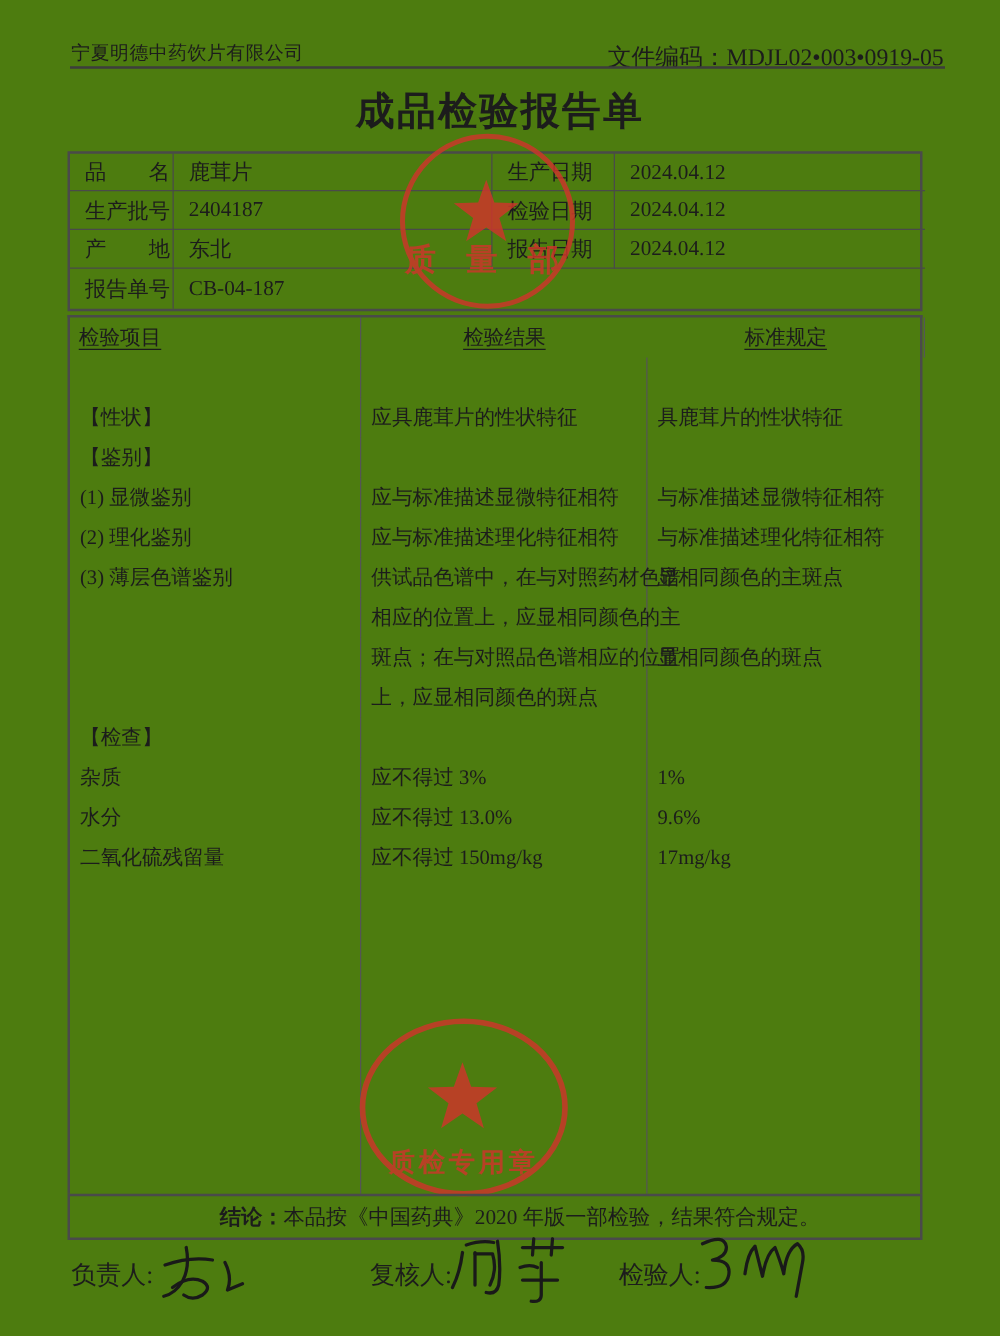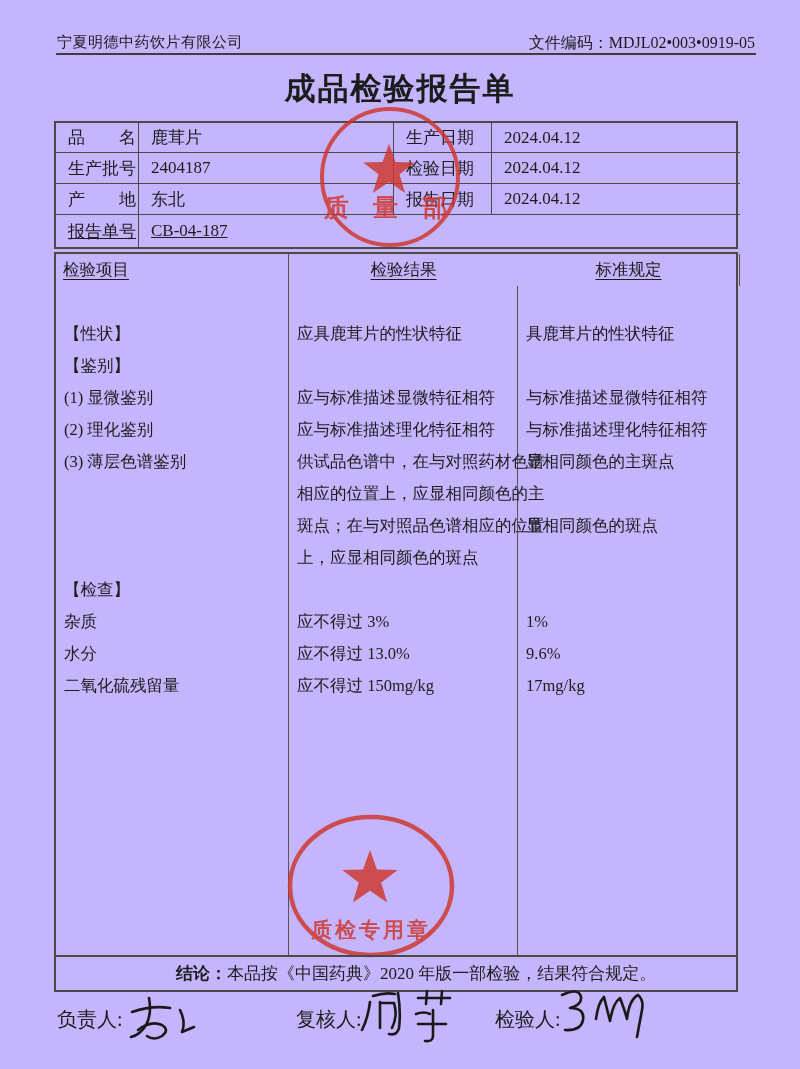--- a/index.html
+++ b/index.html
@@ -1,38 +1,38 @@
 <!DOCTYPE html>
 <html><head>
 <meta charset="utf-8">
 <style>
   html,body{margin:0;padding:0;background:#888;}
   .page{
-    position:relative; width:800px; height:1069px; background:#c4b5fd;
+    position:relative; width:800px; height:1069px; background:#4d7c0f;
     font-family:"Liberation Serif","DejaVu Serif",serif; color:#1c1c1c;
     margin:0 auto; overflow:hidden;
   }
   
   .hdr-company{position:absolute; left:57px; top:33px; font-size:15px; letter-spacing:.5px;}
-  .hdr-code{position:absolute; right:45px; top:33px; font-size:16px;}
+  .hdr-code{position:absolute; right:45px; top:33px; font-size:19px;}
   .hdr-rule{position:absolute; left:56px; right:44px; top:53px; height:2px; background:#3d3d3d;}
   
   .title{position:absolute; left:0; top:68px; width:100%; text-align:center;
     font-size:31px; font-weight:bold; letter-spacing:2px;}
   
   .tbl{position:absolute; box-sizing:border-box; border:2px solid #4a4a4a; display:grid; background:transparent;}
   .tbl .cell{box-sizing:border-box; display:flex; align-items:center; font-size:17px;
     white-space:nowrap; overflow:visible;}
   
   #info-table{left:54px; top:121px; width:684px; height:128px;
     grid-template-columns:83px 255px 98px 248px;
     grid-template-rows:30px 31px 31px 32px;}
   #info-table .cell{border-right:1.8px solid #4a4a4a; border-bottom:1.8px solid #4a4a4a; padding-left:12px;}
   #info-table .cell.lastcol{border-right:none;}
-  #info-table .cell.lastrow{border-bottom:none;text-decoration:underline;}
+  #info-table .cell.lastrow{border-bottom:none;}
   #info-table .span3{grid-column:2/5;}
   
   #insp-table{left:54px; top:252px; width:684px; height:703px;
     border-bottom:none;
     grid-template-columns:233px 229px 222px;
     grid-template-rows:repeat(14,32px) 1fr;}
   #insp-table .cell{font-size:16.5px; padding-left:8px;text-align:right;}
   #insp-table .c1,#insp-table .c2{border-right:1.5px solid #555;}
   #insp-table .hcell{justify-content:center; padding-left:0;}
   #insp-table .hcell.first{justify-content:flex-start; padding-left:7px;}

